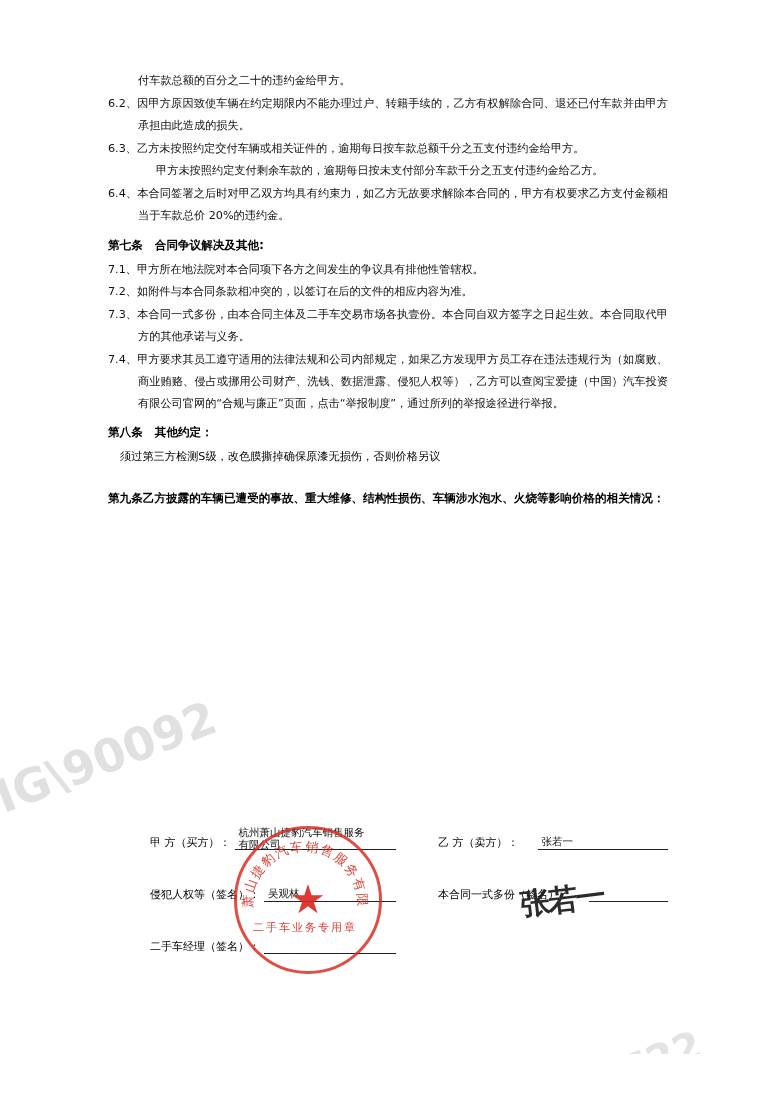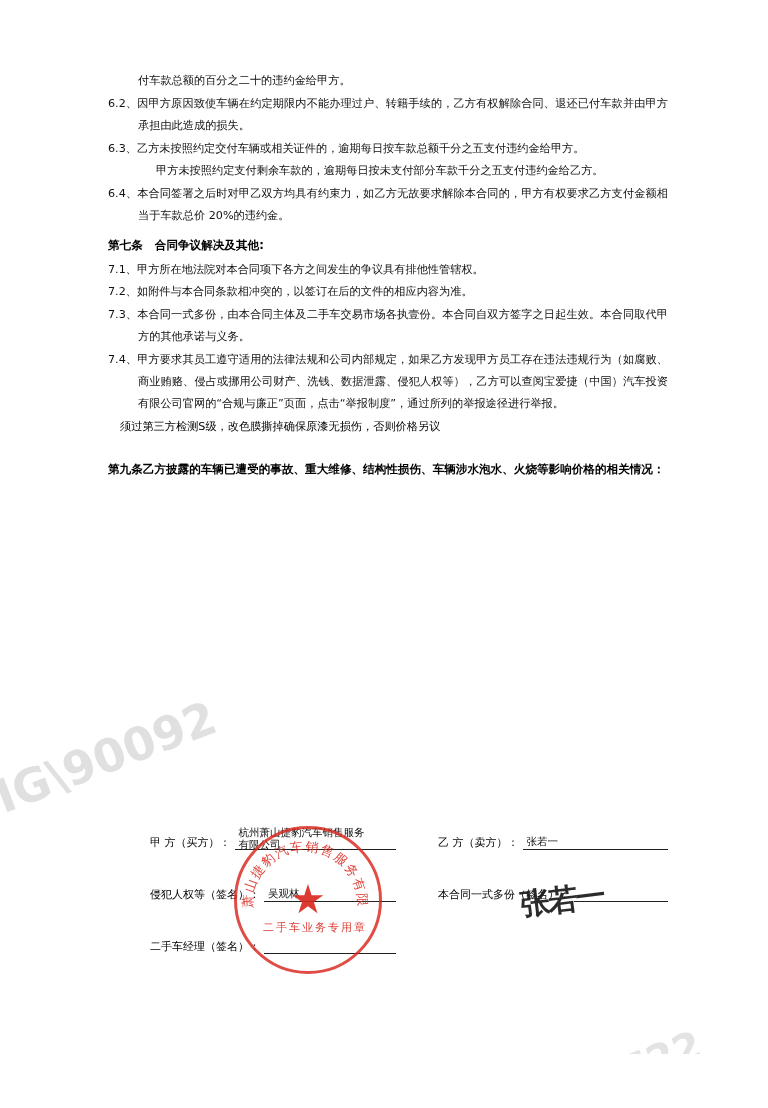--- a/index.html
+++ b/index.html
@@ -73,21 +73,21 @@
     display: flex;
     align-items: flex-end;
     margin-bottom: 30px;
     height: 22px;
   }
   .sig-col {
     display: flex;
     align-items: flex-end;
   }
   .sig-col.left { width: 288px; }
-  .sig-col.right { width: 272px; }
+  .sig-col.right { width: 272px; gap: 15px; }
   .sig-label {
     white-space: nowrap;
     font-size: 11px;
     line-height: 14px;
     margin-left: 42px;
   }
   .sig-line {
     flex: 1;
     border-bottom: 1px solid #222;
     margin-left: 4px;
@@ -142,21 +142,21 @@
     line-height: 40px;
     opacity: 0.9;
   }
   .stamp svg {
     position: absolute;
     left: 0;
     top: 0;
   }
   .stamp .sub {
     position: absolute;
-    left: 10px;
+    left: 0;
     top: 94px;
     width: 142px;
     text-align: center;
     color: #d8261c;
     font-size: 11px;
     letter-spacing: 2px;
     opacity: 0.88;
   }
 
   
@@ -212,20 +212,23 @@
 
     <p class="section-title">
       <span>第七条</span><span class="sp"></span><span>合同争议解决及其他:</span>
     </p>
 
     <p class="para hang para-indent">7.1、甲方所在地法院对本合同项下各方之间发生的争议具有排他性管辖权。</p>
     <p class="para hang para-indent">7.2、如附件与本合同条款相冲突的，以签订在后的文件的相应内容为准。</p>
     <p class="para hang para-indent">7.3、本合同一式多份，由本合同主体及二手车交易市场各执壹份。本合同自双方签字之日起生效。本合同取代甲方的其他承诺与义务。</p>
     <p class="para hang para-indent">7.4、甲方要求其员工遵守适用的法律法规和公司内部规定，如果乙方发现甲方员工存在违法违规行为（如腐败、商业贿赂、侵占或挪用公司财产、洗钱、数据泄露、侵犯人权等），乙方可以查阅宝爱捷（中国）汽车投资有限公司官网的“合规与廉正”页面，点击“举报制度”，通过所列的举报途径进行举报。</p>
 
+    <p class="section-title">
+      <span>第八条</span><span class="sp"></span><span>其他约定：</span>
+    </p>
     <p class="other-text">须过第三方检测S级，改色膜撕掉确保原漆无损伤，否则价格另议</p>
 
     <p class="block-9">
       <span>第九条</span><span class="sp"></span><span>乙方披露的车辆已遭受的事故、重大维修、结构性损伤、车辆涉水泡水、火烧等影响价格的相关情况：</span>
     </p>
 
   </div>
 
   <div class="wm wm1">IG\90092</div>
   <div class="wm wm2">1722</div>

